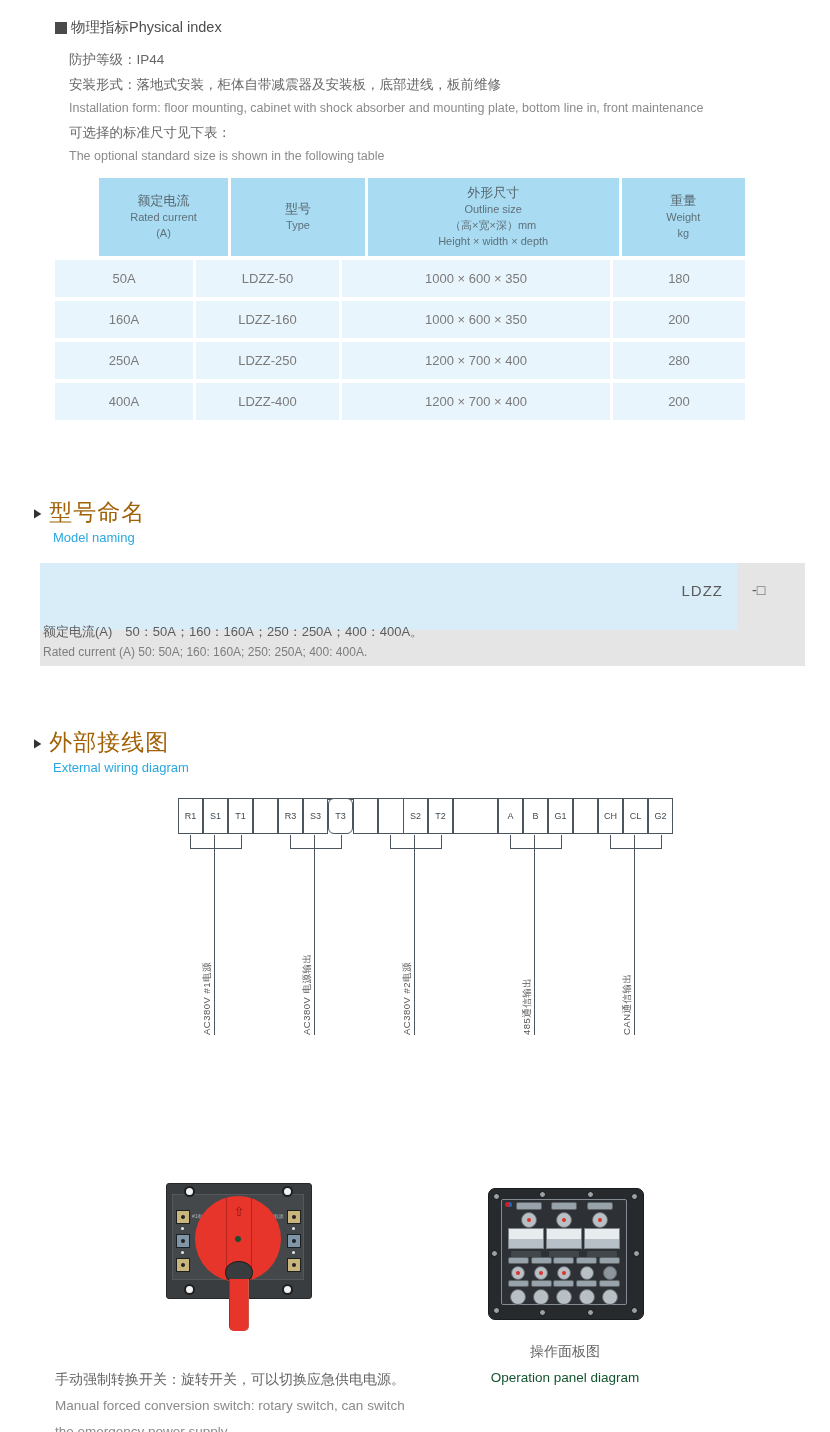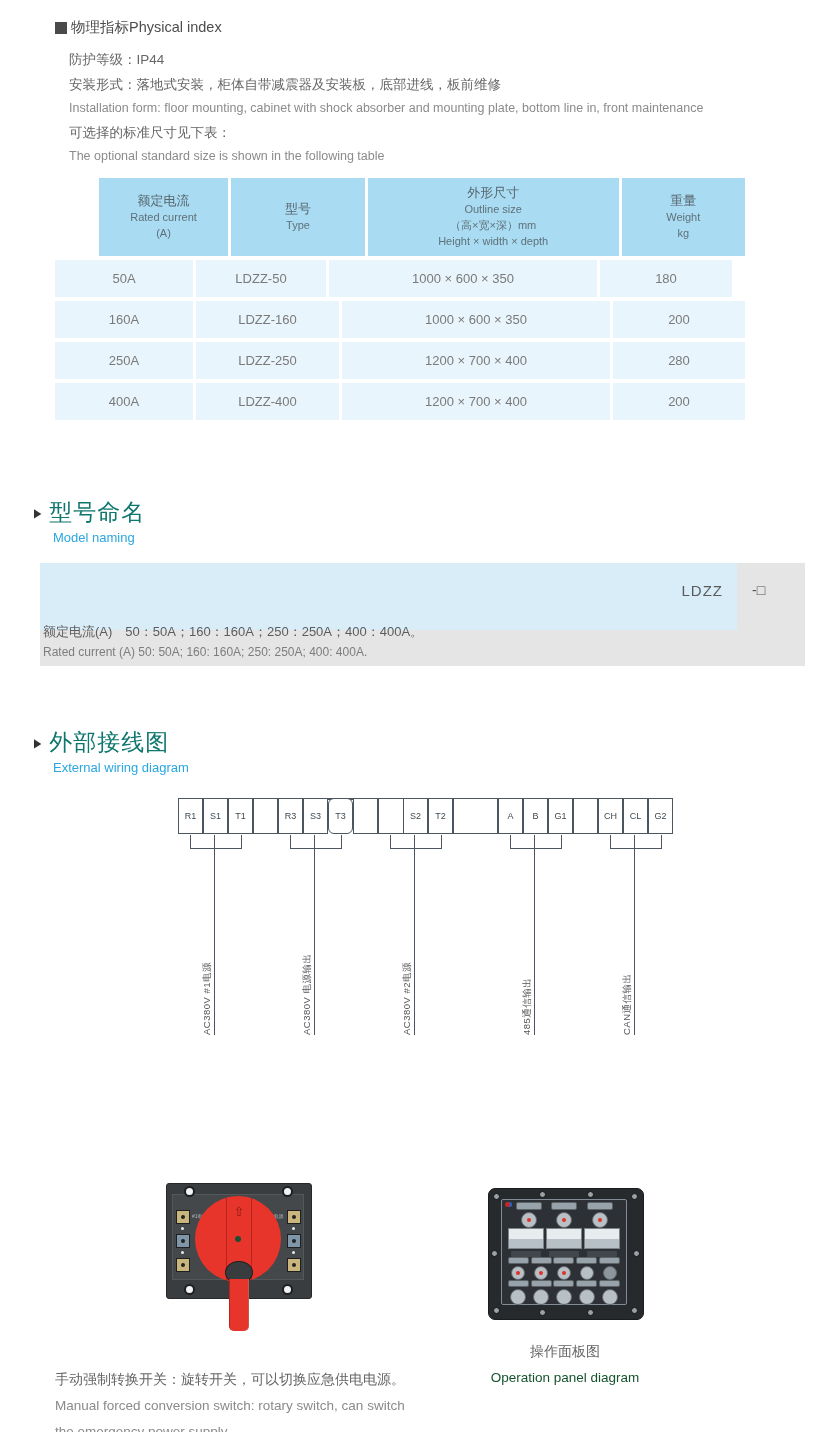--- a/index.html
+++ b/index.html
@@ -20,21 +20,21 @@
       font-size:13px;color:#57666f;line-height:16px;text-align:center;}
   .th .en{font-size:11px;color:#5f707a;}
   .t-row{display:flex;gap:3px;margin-top:4px;}
   .td{background:#e9f5fc;height:37px;display:flex;align-items:center;justify-content:center;
       font-size:13px;color:#7a7a7a;}
 
   
   .sec-h{position:absolute;left:33px;}
   .sec-row{display:flex;align-items:center;}
   .sec-arrow{font-size:12px;color:#333;margin-right:7px;transform:scale(.8,1);}
-  .sec-title{font-size:23px;color:#0f766e;letter-spacing:1px;}
+  .sec-title{font-size:23px;color:#a16207;letter-spacing:1px;}
   .sec-sub{font-size:13px;color:#2aa7e0;margin-left:20px;margin-top:2px;}
 
   
   .naming-strip{position:absolute;left:40px;top:563px;width:765px;height:103px;background:#e5e5e6;}
   .naming-blue{position:absolute;left:0;top:0;width:697px;height:67px;background:#d9edf9;}
   .naming-code{position:absolute;right:14px;top:0;line-height:55px;font-size:15px;color:#5a5a5a;letter-spacing:1px;}
   .naming-suffix{position:absolute;left:712px;top:0;line-height:55px;font-size:14px;color:#555;}
   .naming-desc{position:absolute;left:3px;top:59px;}
   .naming-desc .zh{font-size:13px;color:#5c5c5c;line-height:20px;}
   .naming-desc .en{font-size:12px;color:#7d7d7d;line-height:20px;}
@@ -127,21 +127,21 @@
         <div class="en">Height × width × depth</div>
       </div>
       <div class="th" style="width:132px">
         <div>重量</div>
         <div class="en">Weight</div>
         <div class="en">kg</div>
       </div>
     </div>
     <div class="t-row">
       <div class="td" style="width:138px">50A</div>
-      <div class="td" style="width:130px">LDZZ-50</div>
+      <div class="td" style="width:143px">LDZZ-50</div>
       <div class="td" style="width:268px">1000 × 600 × 350</div>
       <div class="td" style="width:132px">180</div>
     </div>
     <div class="t-row">
       <div class="td" style="width:138px">160A</div>
       <div class="td" style="width:143px">LDZZ-160</div>
       <div class="td" style="width:268px">1000 × 600 × 350</div>
       <div class="td" style="width:132px">200</div>
     </div>
     <div class="t-row">

